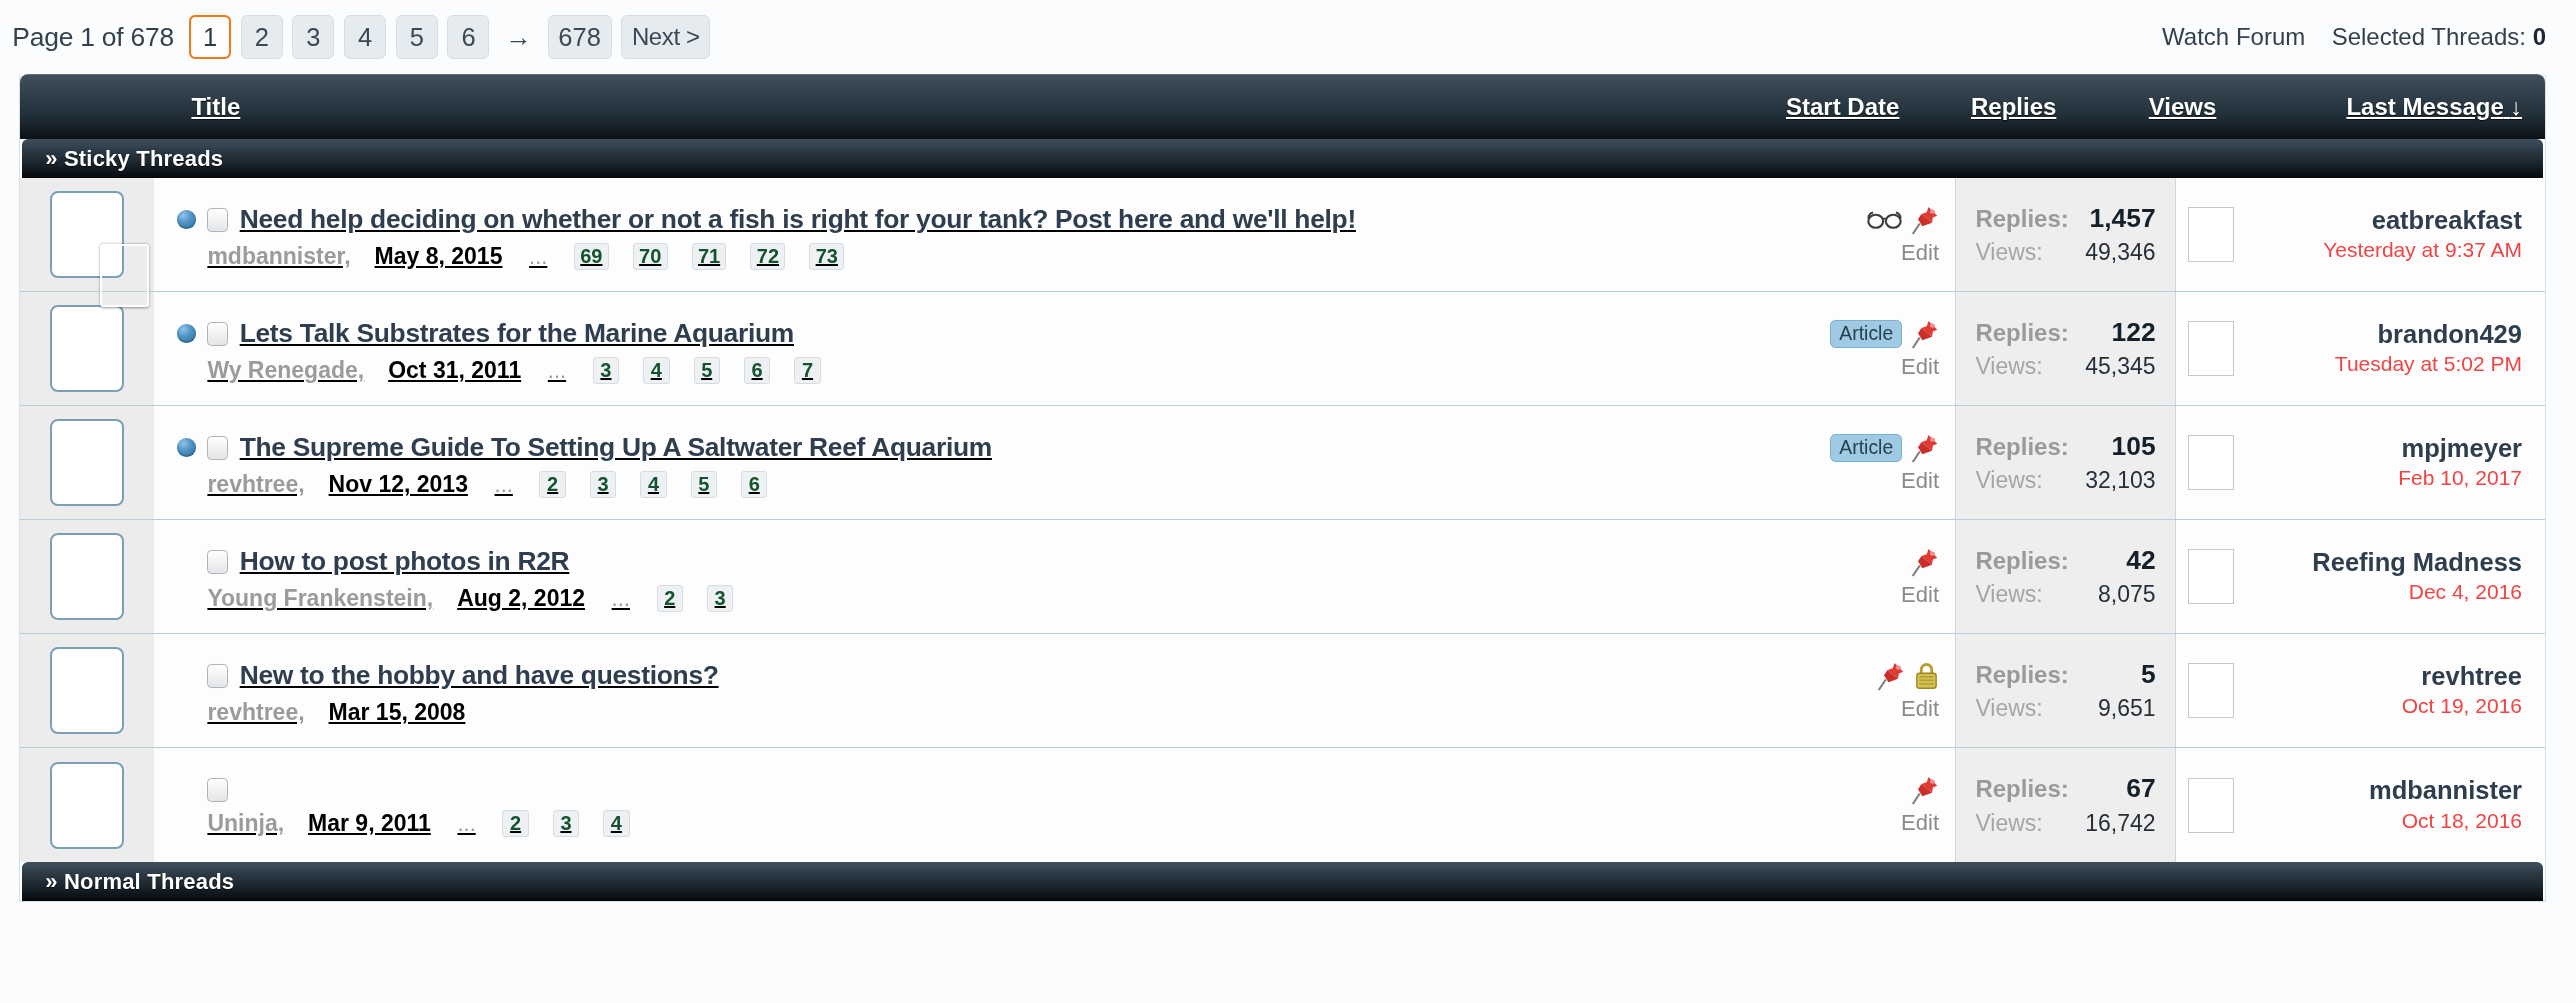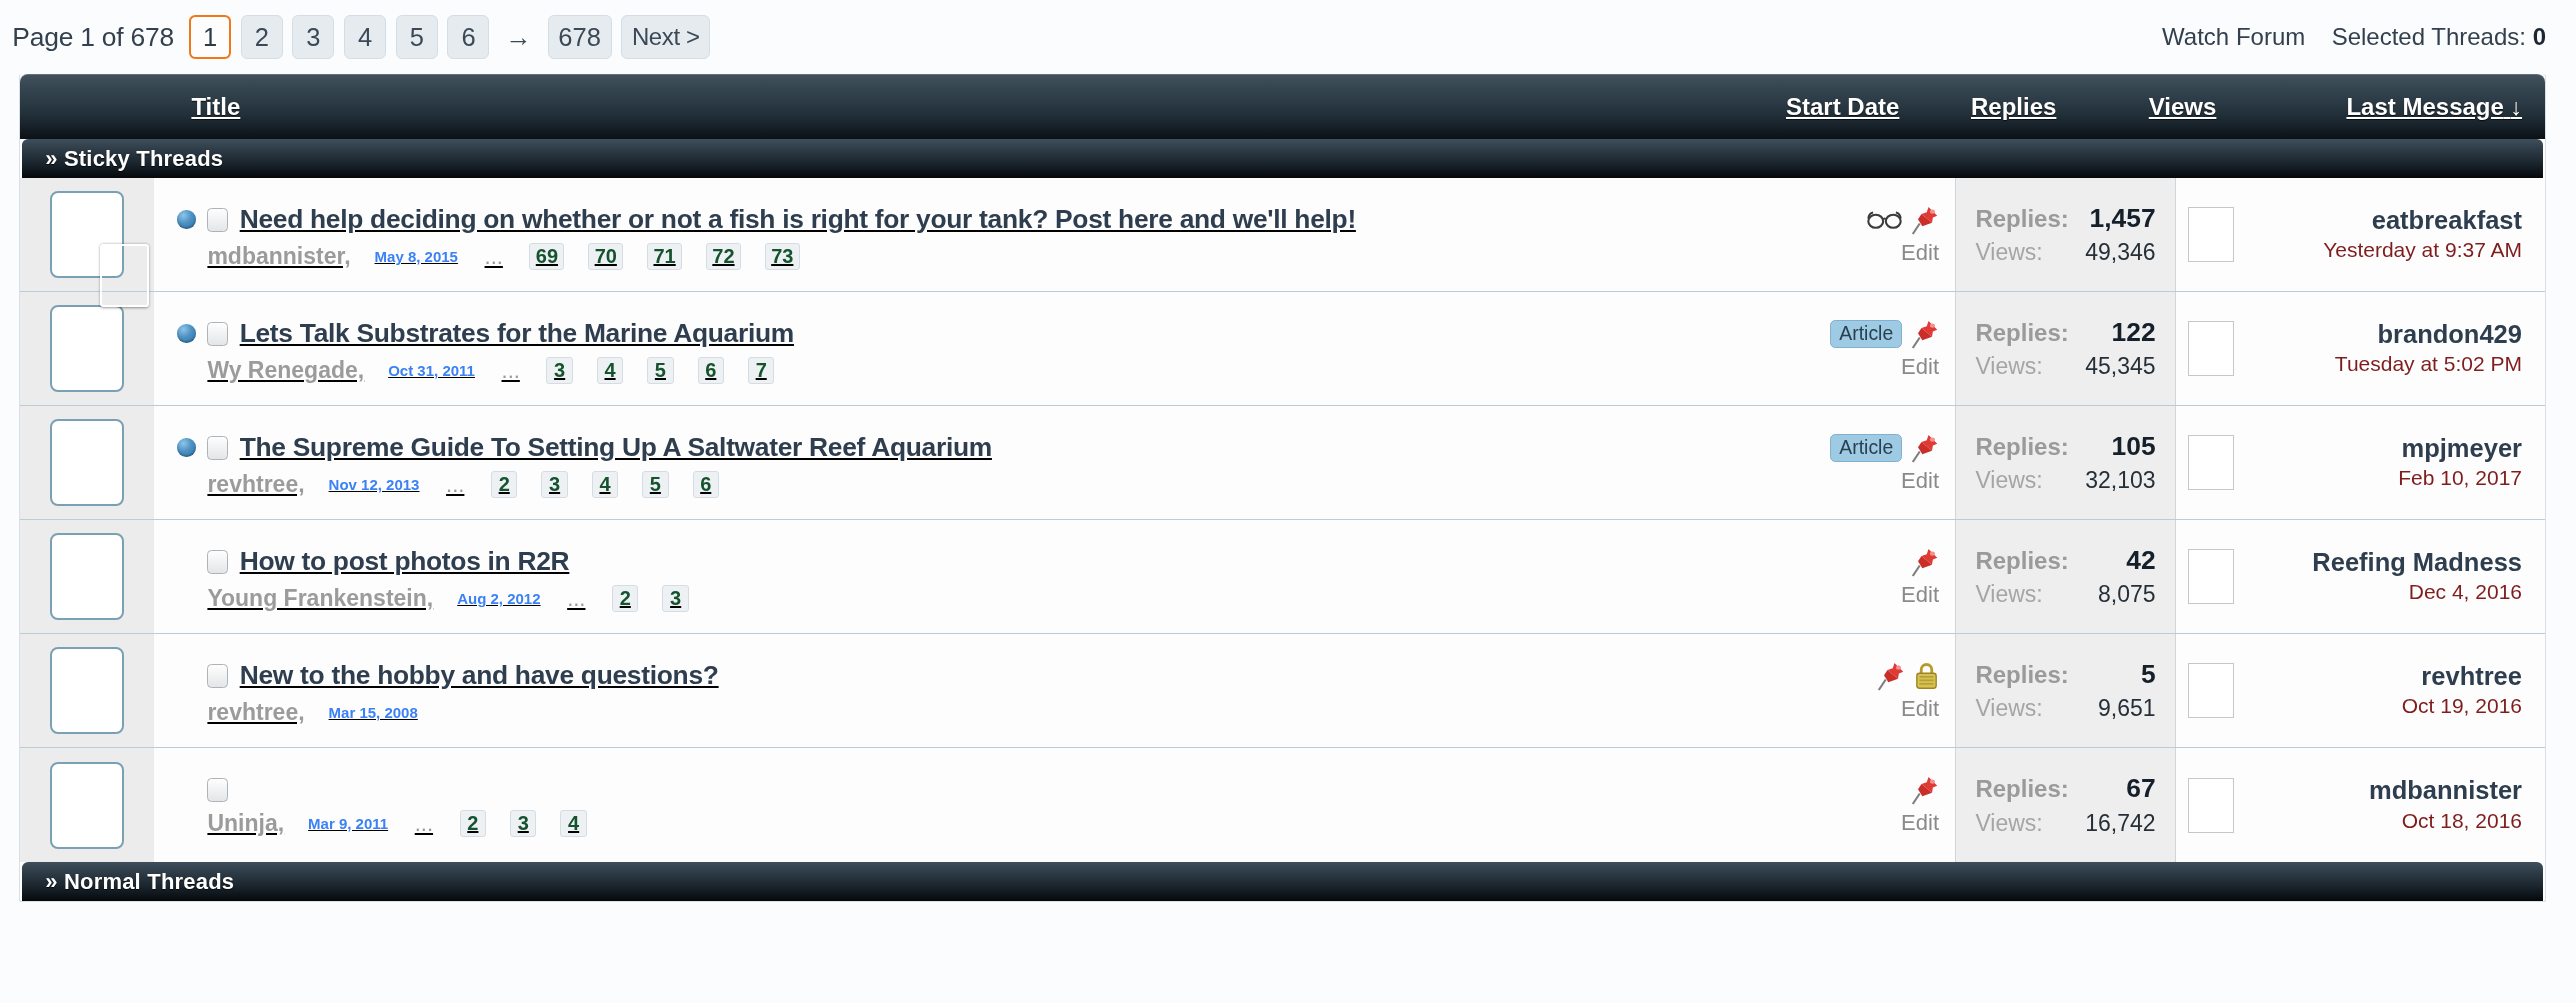--- a/index.html
+++ b/index.html
@@ -143,21 +143,21 @@
     text-decoration: none; letter-spacing: -0.3px; white-space: nowrap;
   }
   .metaline {
     display: flex; align-items: center; gap: 24px;
     margin-top: 8px; padding-left: 30px;
   }
   .author {
     font-size: 23px; font-weight: bold; color: #9b9b9b;
     text-decoration: none;
   }
-  .mdate { font-size: 15px; font-weight: bold; color: #3b82f6; white-space: nowrap; }
+  .mdate { font-size: 23px; font-weight: bold; color: #000000; white-space: nowrap; }
   .ellip { font-size: 22px; color: #999; padding: 0 2.6px; }
   .pgbadge {
     min-width: 26.4px; height: 26.4px; padding: 0 5.3px;
     display: inline-flex; align-items: center; justify-content: center;
     background: #eef1f3; border: 0.9px solid #d6dde2; border-radius: 3px;
     font-size: 20px; font-weight: bold; color: #14532d; text-decoration: none;
   }
 
   
   .iconcol {
@@ -212,21 +212,21 @@
   }
   .lastav .avimg { border-radius: 0; }
   .lasttext {
     flex: 1; min-width: 0; text-align: right;
     display: flex; flex-direction: column; gap: 4px;
   }
   .lastuser {
     font-size: 25.5px; font-weight: bold; color: #2e3e4f;
     text-decoration: none; line-height: 1.08;
   }
-  .lastdate { font-size: 21px; color: #7f1d1d; white-space: nowrap; }
+  .lastdate { font-size: 21px; color: #ef4444; white-space: nowrap; }
 
   
   .ph1 { background: linear-gradient(160deg,#6d7f4e 0%,#98a069 26%,#6b5340 48%,#3c3129 70%,#241d18 100%); }
   .ph1b{ background: linear-gradient(170deg,#7d9a5c 0%,#b9523f 42%,#c4604a 66%,#56432f 100%); }
   .ph2 { background: linear-gradient(150deg,#2c2350 0%,#b05ba8 30%,#e07ab0 46%,#d8c253 68%,#1c2030 100%); }
   .ph3 { background: linear-gradient(155deg,#d9822b 0%,#e8c79a 24%,#c9a184 46%,#3c4a63 72%,#1b2333 100%); }
   .ph4 { background: linear-gradient(160deg,#1a2a52 0%,#5f6f88 34%,#9aa3ad 52%,#6d2422 72%,#16203a 100%); }
   .ph5 { background: linear-gradient(150deg,#2b1d3a 0%,#a67fa3 28%,#e6d9c7 52%,#8c6a4a 74%,#2a2230 100%); }
   .ph7 { background: linear-gradient(160deg,#1d1a22 0%,#55406a 38%,#8f6f8c 58%,#2b2430 100%); }
   .ph8 { background: linear-gradient(180deg,#0a0a0a 0%,#0a0a0a 20%,#1d6fc4 34%,#7fa9c4 58%,#cfd6d2 82%,#e8eae4 100%); }

